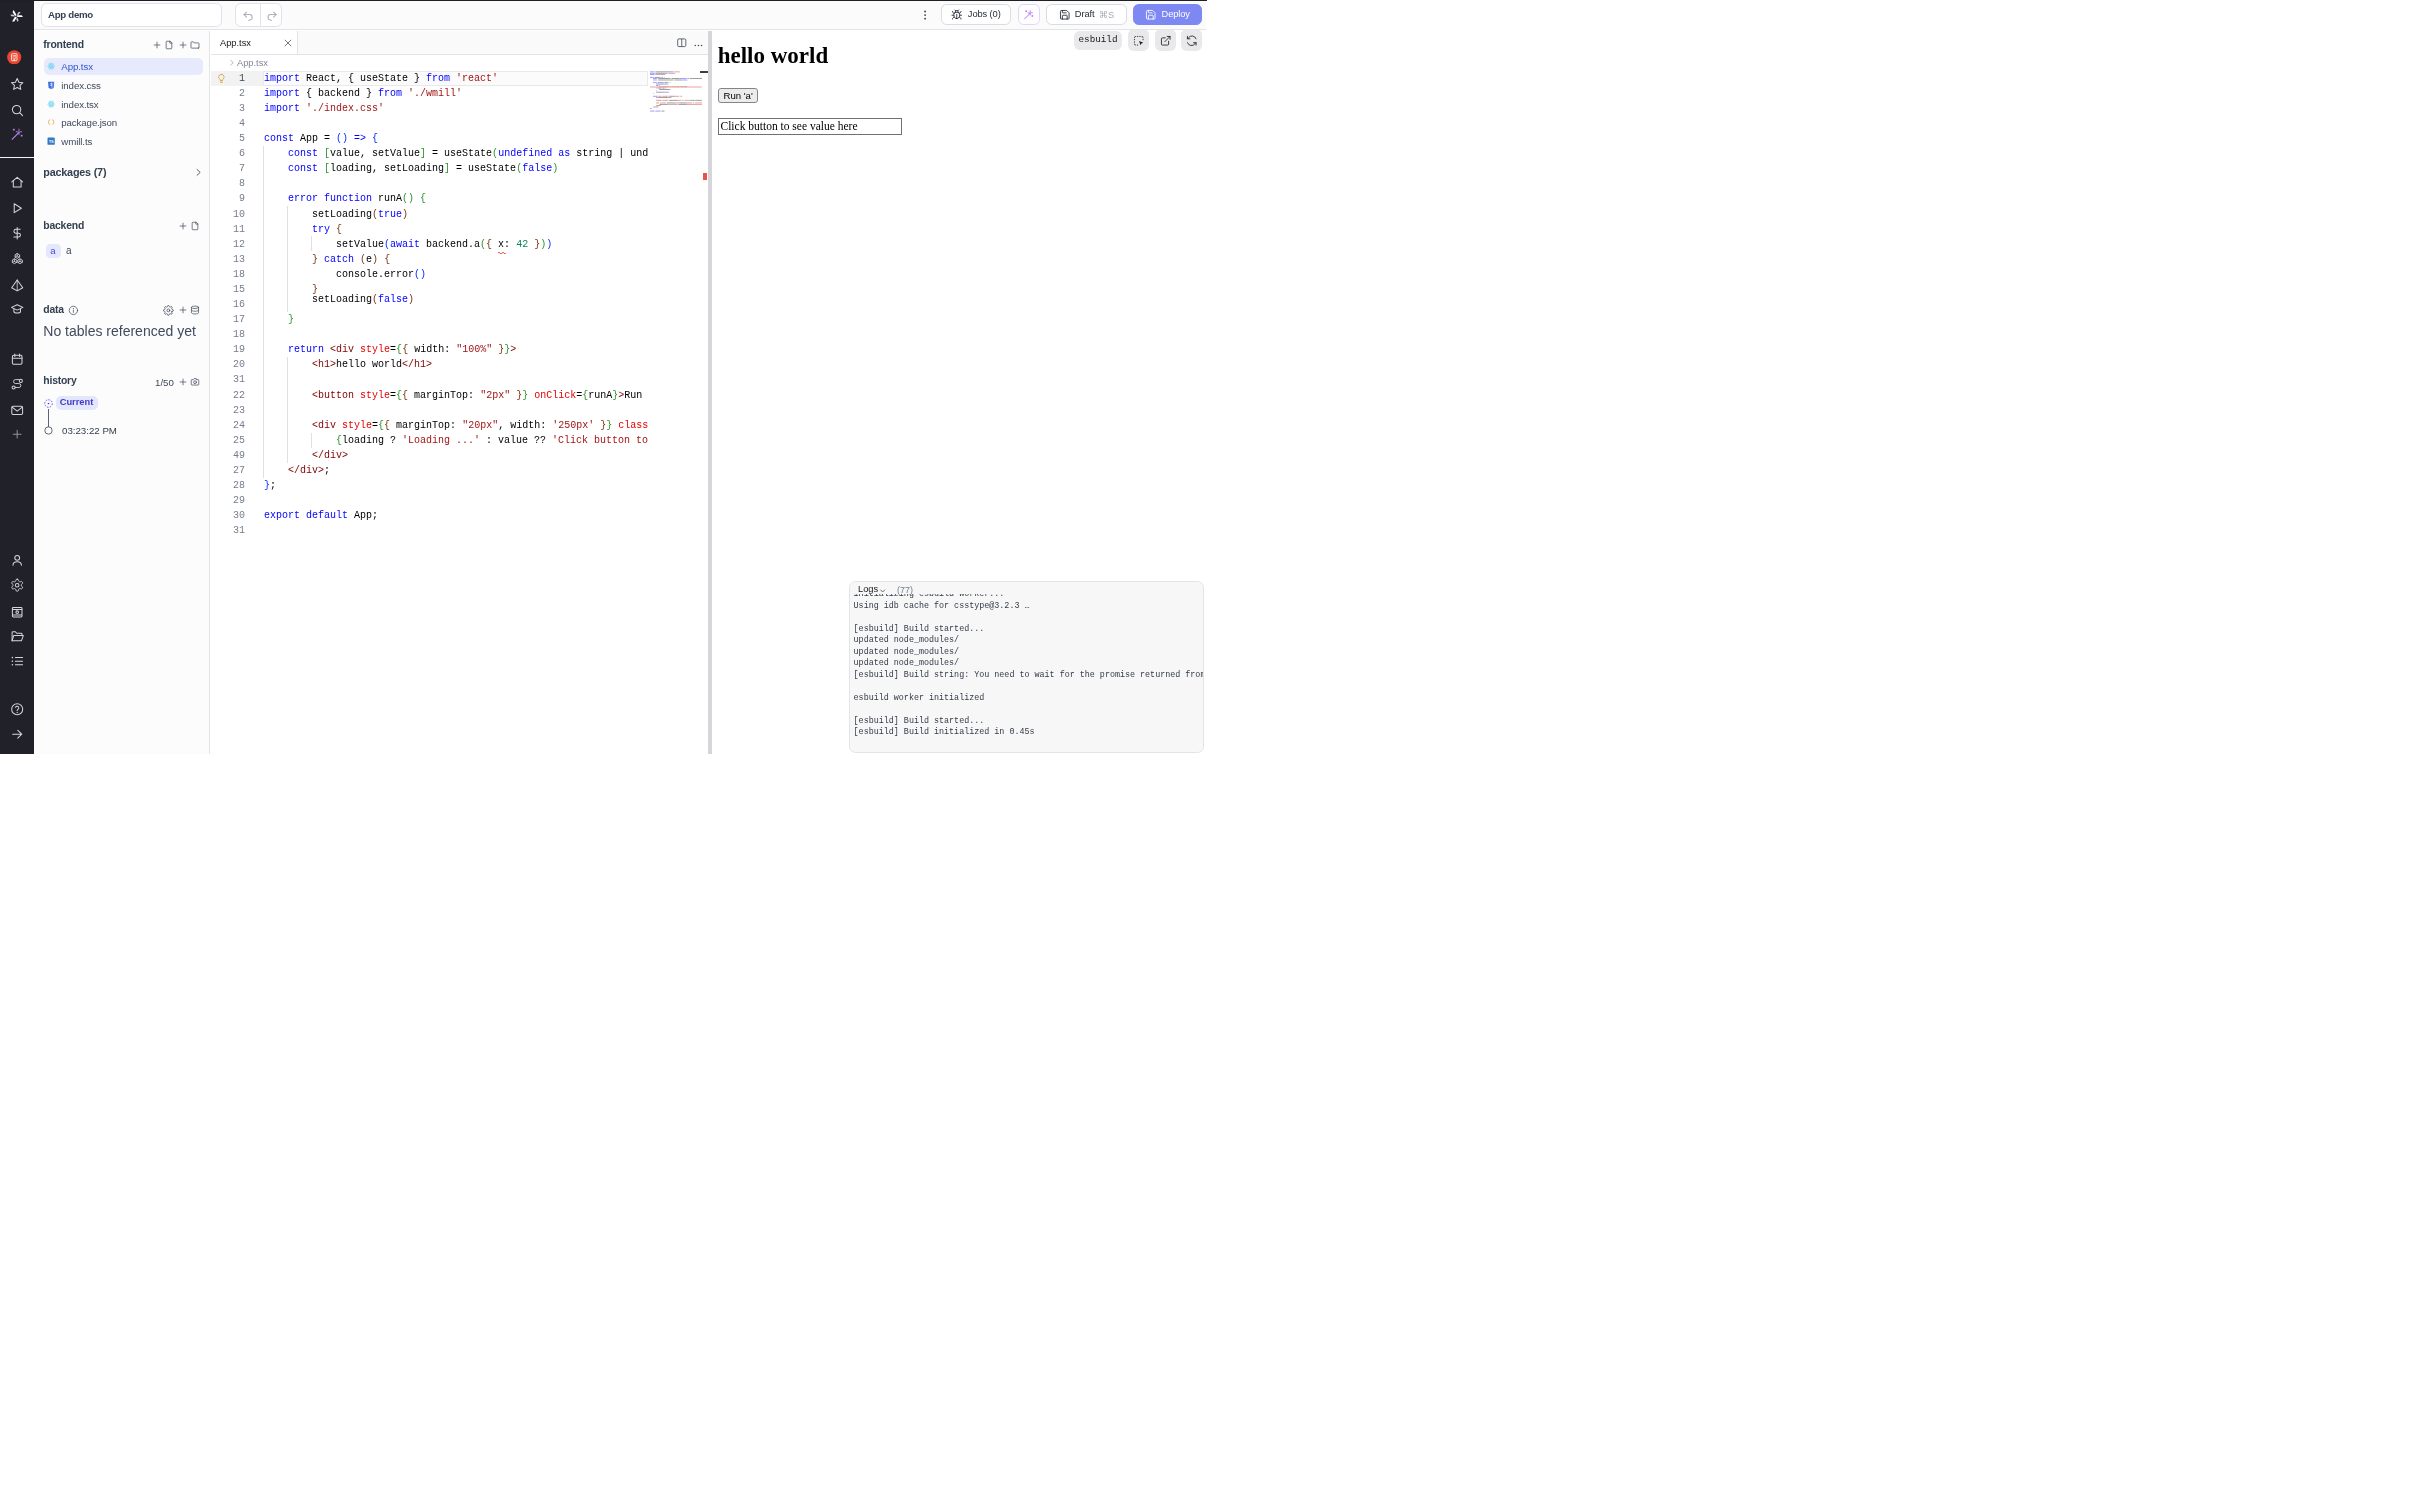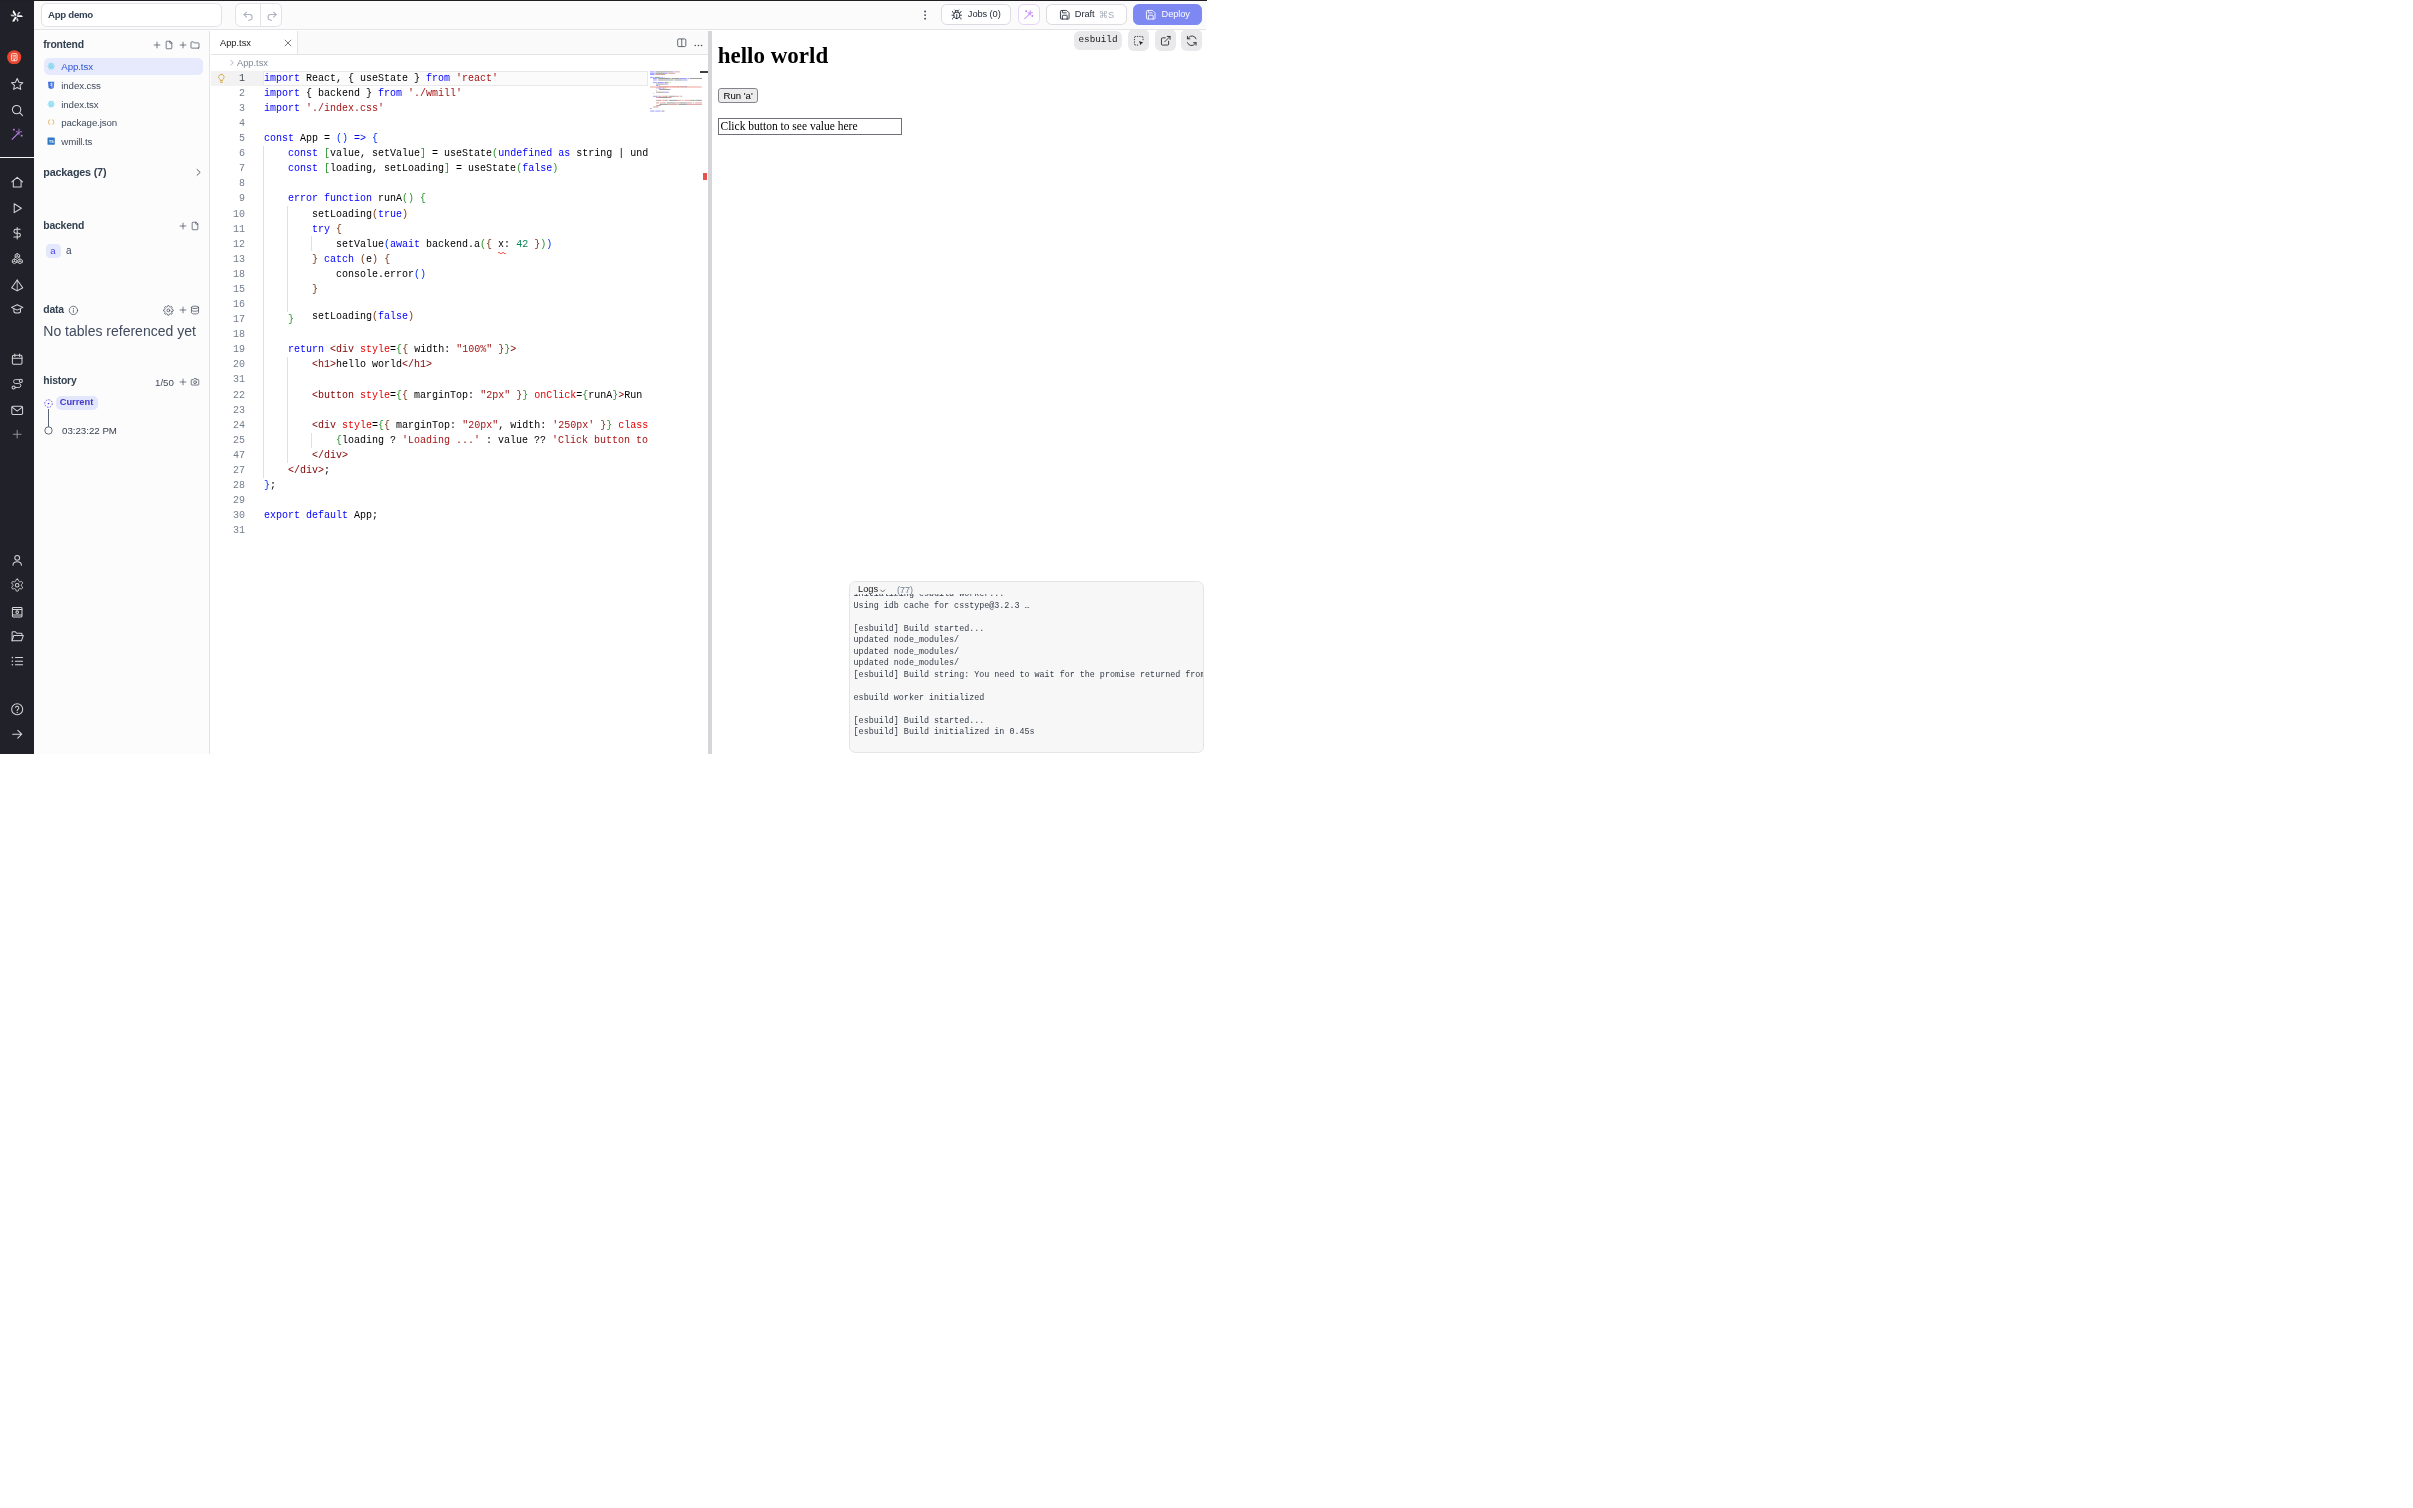--- a/index.html
+++ b/index.html
@@ -362,21 +362,21 @@
 <div class="ln" style="top:297px;color:#747e8d">16</div>
 <div class="ln" style="top:312px;color:#747e8d">17</div>
 <div class="ln" style="top:327px;color:#747e8d">18</div>
 <div class="ln" style="top:342px;color:#747e8d">19</div>
 <div class="ln" style="top:357px;color:#747e8d">20</div>
 <div class="ln" style="top:372px;color:#747e8d">31</div>
 <div class="ln" style="top:388px;color:#747e8d">22</div>
 <div class="ln" style="top:403px;color:#747e8d">23</div>
 <div class="ln" style="top:418px;color:#747e8d">24</div>
 <div class="ln" style="top:433px;color:#747e8d">25</div>
-<div class="ln" style="top:448px;color:#747e8d">47</div>
+<div class="ln" style="top:448px;color:#747e8d">49</div>
 <div class="ln" style="top:463px;color:#747e8d">27</div>
 <div class="ln" style="top:478px;color:#747e8d">28</div>
 <div class="ln" style="top:493px;color:#747e8d">29</div>
 <div class="ln" style="top:508px;color:#747e8d">30</div>
 <div class="ln" style="top:523px;color:#747e8d">31</div>
     </div>
 <div class="abs" style="left:53px;top:-31px;width:384px;height:754px;overflow:hidden">
       <div class="cl" style="top:71px"><span style="color:#0000ff">import</span><span style="color:#000000"> React, { useState } </span><span style="color:#0000ff">from</span><span style="color:#000000"> </span><span style="color:#a31515">'react'</span></div>
 <div class="cl" style="top:86px"><span style="color:#0000ff">import</span><span style="color:#000000"> { backend } </span><span style="color:#0000ff">from</span><span style="color:#000000"> </span><span style="color:#a31515">'./wmill'</span></div>
 <div class="cl" style="top:101px"><span style="color:#0000ff">import</span><span style="color:#000000"> </span><span style="color:#a31515">'./index.css'</span></div>
@@ -385,21 +385,21 @@
 <div class="cl" style="top:146px"><span style="color:#000000">    </span><span style="color:#0000ff">const</span><span style="color:#000000"> </span><span style="color:#319331">[</span><span style="color:#000000">value, setValue</span><span style="color:#319331">]</span><span style="color:#000000"> = useState</span><span style="color:#319331">(</span><span style="color:#0000ff">undefined</span><span style="color:#000000"> </span><span style="color:#0000ff">as</span><span style="color:#000000"> string | undefined</span></div>
 <div class="cl" style="top:161px"><span style="color:#000000">    </span><span style="color:#0000ff">const</span><span style="color:#000000"> </span><span style="color:#319331">[</span><span style="color:#000000">loading, setLoading</span><span style="color:#319331">]</span><span style="color:#000000"> = useState</span><span style="color:#319331">(</span><span style="color:#0000ff">false</span><span style="color:#319331">)</span></div>
 <div class="cl" style="top:176px"></div>
 <div class="cl" style="top:191px"><span style="color:#000000">    </span><span style="color:#0000ff">error</span><span style="color:#000000"> </span><span style="color:#0000ff">function</span><span style="color:#000000"> runA</span><span style="color:#319331">()</span><span style="color:#000000"> </span><span style="color:#319331">{</span></div>
 <div class="cl" style="top:207px"><span style="color:#000000">        setLoading</span><span style="color:#7b3814">(</span><span style="color:#0000ff">true</span><span style="color:#7b3814">)</span></div>
 <div class="cl" style="top:222px"><span style="color:#000000">        </span><span style="color:#0000ff">try</span><span style="color:#000000"> </span><span style="color:#7b3814">{</span></div>
 <div class="cl" style="top:237px"><span style="color:#000000">            setValue</span><span style="color:#0431fa">(</span><span style="color:#0000ff">await</span><span style="color:#000000"> backend.a</span><span style="color:#319331">(</span><span style="color:#7b3814">{</span><span style="color:#000000"> x: </span><span style="color:#098658">42</span><span style="color:#000000"> </span><span style="color:#7b3814">}</span><span style="color:#319331">)</span><span style="color:#0431fa">)</span></div>
 <div class="cl" style="top:252px"><span style="color:#000000">        </span><span style="color:#7b3814">}</span><span style="color:#000000"> </span><span style="color:#0000ff">catch</span><span style="color:#000000"> </span><span style="color:#7b3814">(</span><span style="color:#000000">e</span><span style="color:#7b3814">)</span><span style="color:#000000"> </span><span style="color:#7b3814">{</span></div>
 <div class="cl" style="top:267px"><span style="color:#000000">            console.error</span><span style="color:#0431fa">()</span></div>
 <div class="cl" style="top:282px"><span style="color:#000000">        </span><span style="color:#7b3814">}</span></div>
-<div class="cl" style="top:309px"><span style="color:#000000">        setLoading</span><span style="color:#7b3814">(</span><span style="color:#0000ff">false</span><span style="color:#7b3814">)</span></div>
+<div class="cl" style="top:292px"><span style="color:#000000">        setLoading</span><span style="color:#7b3814">(</span><span style="color:#0000ff">false</span><span style="color:#7b3814">)</span></div>
 <div class="cl" style="top:312px"><span style="color:#000000">    </span><span style="color:#319331">}</span></div>
 <div class="cl" style="top:327px"></div>
 <div class="cl" style="top:342px"><span style="color:#000000">    </span><span style="color:#0000ff">return</span><span style="color:#000000"> </span><span style="color:#800000">&lt;div</span><span style="color:#000000"> </span><span style="color:#e50000">style</span><span style="color:#000000">=</span><span style="color:#319331">{</span><span style="color:#7b3814">{</span><span style="color:#000000"> width: </span><span style="color:#a31515">"100%"</span><span style="color:#000000"> </span><span style="color:#7b3814">}</span><span style="color:#319331">}</span><span style="color:#800000">&gt;</span></div>
 <div class="cl" style="top:357px"><span style="color:#000000">        </span><span style="color:#800000">&lt;h1&gt;</span><span style="color:#000000">hello world</span><span style="color:#800000">&lt;/h1&gt;</span></div>
 <div class="cl" style="top:372px"></div>
 <div class="cl" style="top:388px"><span style="color:#000000">        </span><span style="color:#800000">&lt;button</span><span style="color:#000000"> </span><span style="color:#e50000">style</span><span style="color:#000000">=</span><span style="color:#319331">{</span><span style="color:#7b3814">{</span><span style="color:#000000"> marginTop: </span><span style="color:#a31515">"2px"</span><span style="color:#000000"> </span><span style="color:#7b3814">}</span><span style="color:#319331">}</span><span style="color:#000000"> </span><span style="color:#e50000">onClick</span><span style="color:#000000">=</span><span style="color:#319331">{</span><span style="color:#000000">runA</span><span style="color:#319331">}</span><span style="color:#800000">&gt;</span><span style="color:#000000">Run 'a'</span></div>
 <div class="cl" style="top:403px"></div>
 <div class="cl" style="top:418px"><span style="color:#000000">        </span><span style="color:#800000">&lt;div</span><span style="color:#000000"> </span><span style="color:#e50000">style</span><span style="color:#000000">=</span><span style="color:#319331">{</span><span style="color:#7b3814">{</span><span style="color:#000000"> marginTop: </span><span style="color:#a31515">"20px"</span><span style="color:#000000">, width: </span><span style="color:#a31515">'250px'</span><span style="color:#000000"> </span><span style="color:#7b3814">}</span><span style="color:#319331">}</span><span style="color:#000000"> </span><span style="color:#e50000">className</span></div>
 <div class="cl" style="top:433px"><span style="color:#000000">            </span><span style="color:#319331">{</span><span style="color:#000000">loading ? </span><span style="color:#a31515">'Loading ...'</span><span style="color:#000000"> : value ?? </span><span style="color:#a31515">'Click button to see value here'</span></div>
 <div class="cl" style="top:448px"><span style="color:#000000">        </span><span style="color:#800000">&lt;/div&gt;</span></div>

